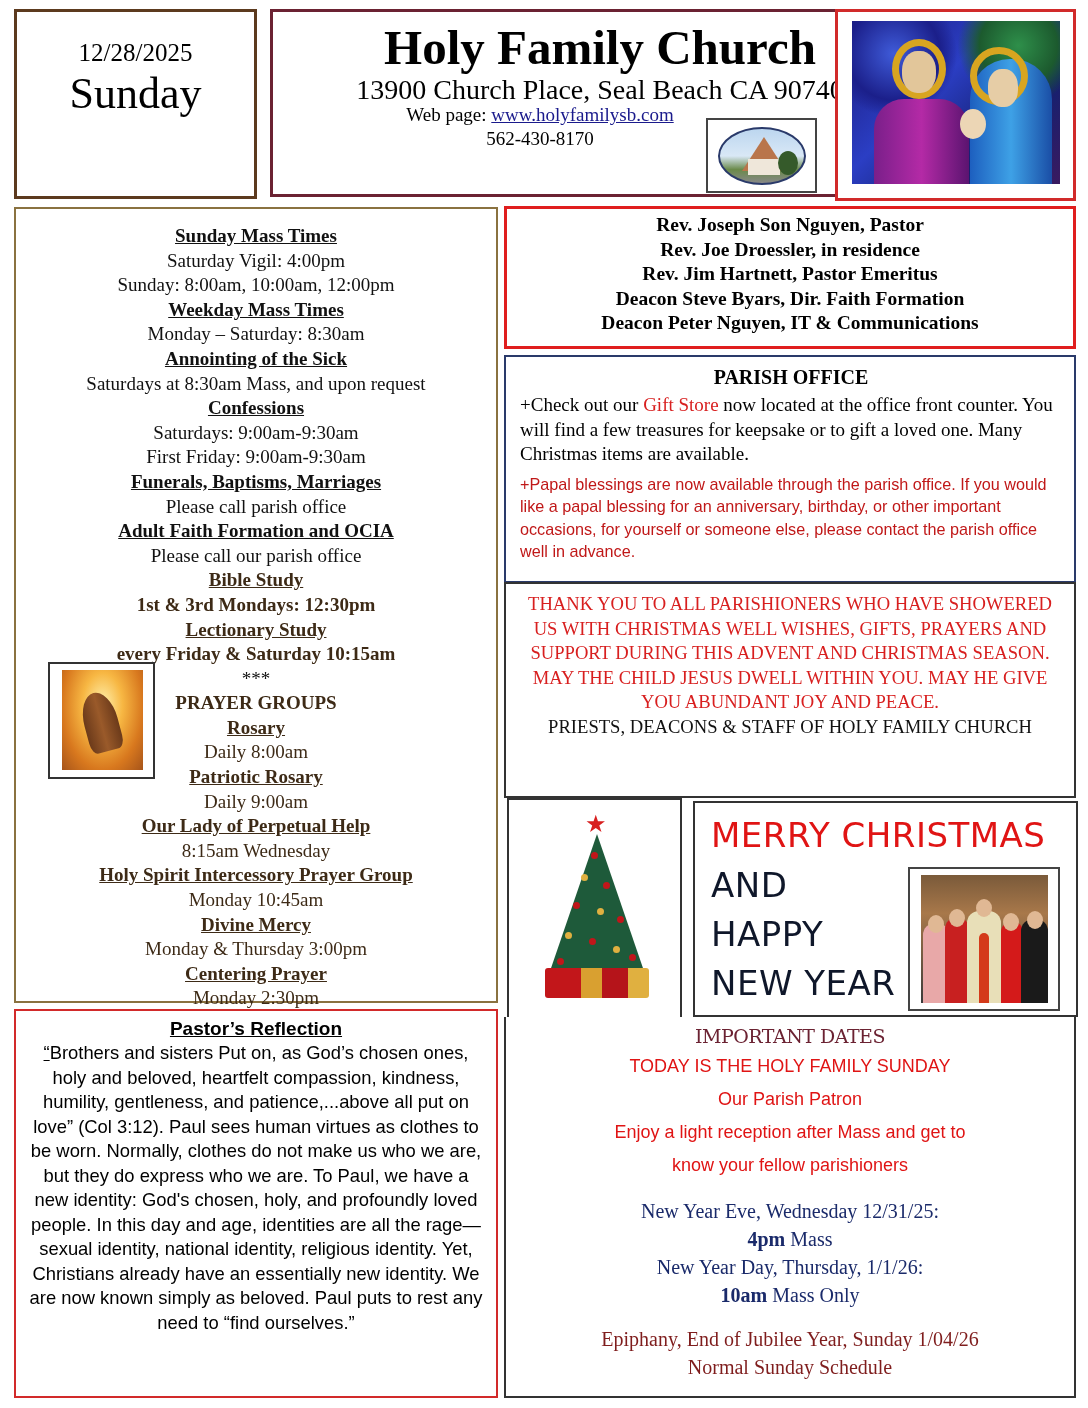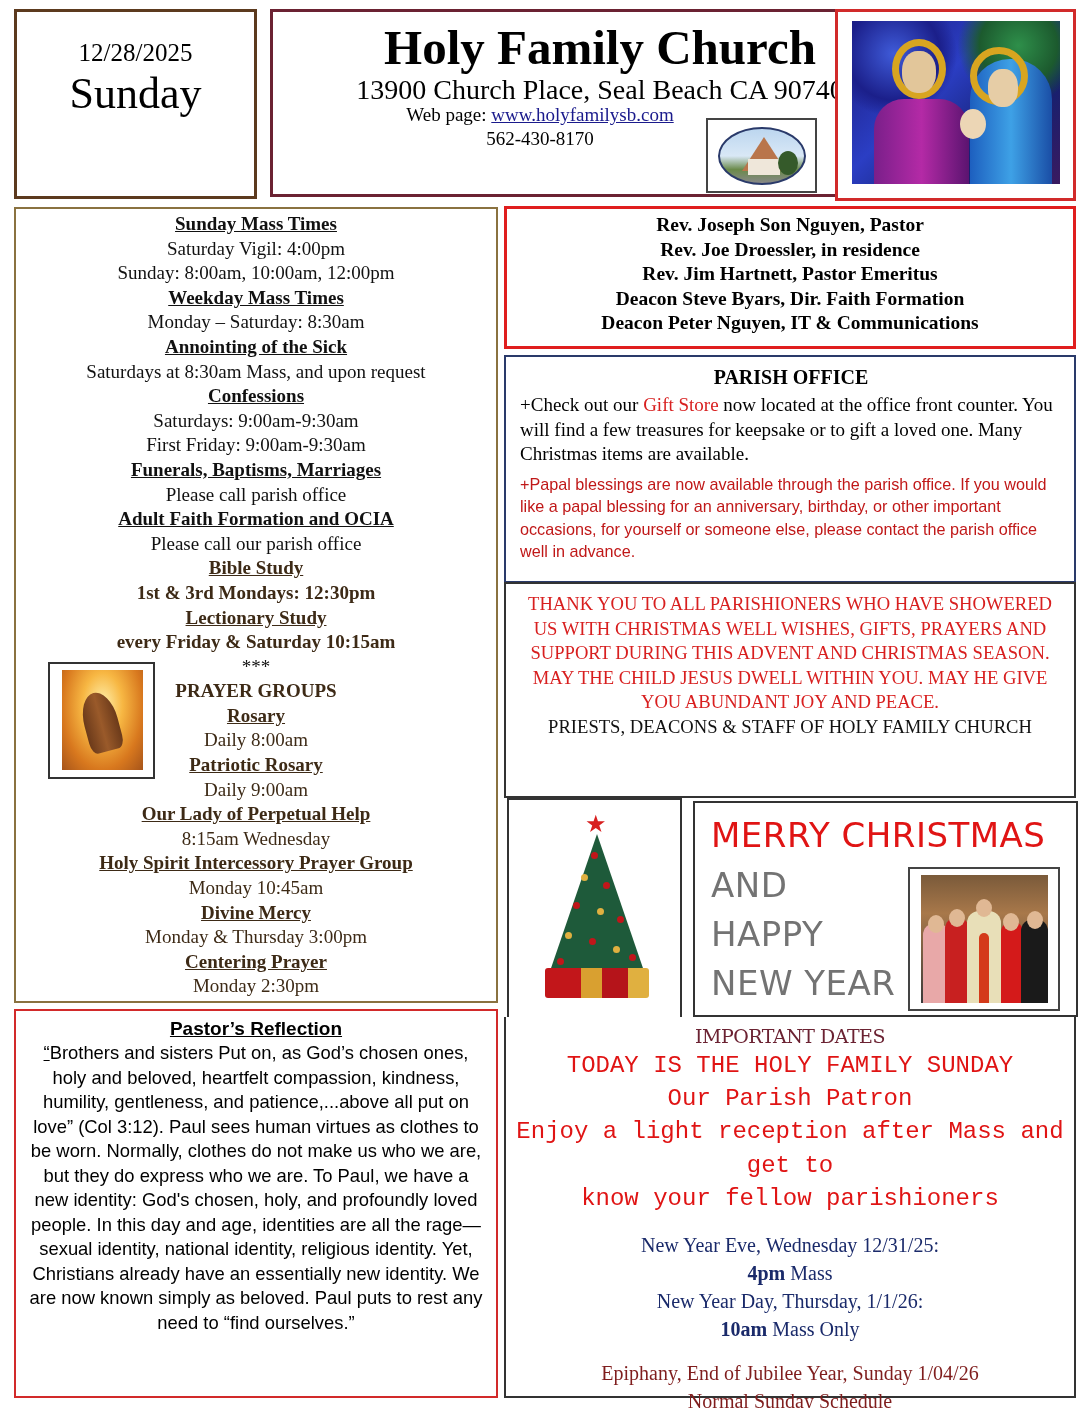--- a/index.html
+++ b/index.html
@@ -29,21 +29,21 @@
                 linear-gradient(135deg, #1a1a7a, #2b3ec4 40%, #142070 70%, #3a1a60); }
   #glass .halo1 { position: absolute; left: 40px; top: 18px; width: 54px; height: 60px; border-radius: 50%; border: 7px solid #d8a520; }
   #glass .face1 { position: absolute; left: 50px; top: 30px; width: 34px; height: 42px; border-radius: 45%; background: #e2c69a; }
   #glass .robe1 { position: absolute; left: 22px; top: 78px; width: 95px; height: 90px; border-radius: 30px 30px 0 0; background: linear-gradient(90deg, #7a1f8a, #b42aa6, #5b1470); }
   #glass .halo2 { position: absolute; left: 118px; top: 26px; width: 58px; height: 58px; border-radius: 50%; border: 7px solid #d8a520; }
   #glass .veil { position: absolute; left: 118px; top: 38px; width: 82px; height: 130px; border-radius: 40px 40px 0 0; background: linear-gradient(90deg, #1d5fbf, #3ea1e6, #1a4ea6); }
   #glass .face2 { position: absolute; left: 136px; top: 48px; width: 30px; height: 38px; border-radius: 45%; background: #e6cda6; }
   #glass .child { position: absolute; left: 108px; top: 88px; width: 26px; height: 30px; border-radius: 50%; background: #ecd6b5; }
 
   
-  #schedule-box { left: 14px; top: 207px; width: 484px; height: 796px; border: 2px solid #8a7240; padding-top: 3px; }
+  #schedule-box { left: 14px; top: 207px; width: 484px; height: 796px; border: 2px solid #8a7240; padding-top: 15px; }
   .sched-line { font-size: 19px; line-height: 24.6px; color: #111; }
   .sched-head { font-size: 19px; line-height: 24.6px; font-weight: bold; text-decoration: underline; }
   .sched-head.black { color: #111; }
   .sched-head.brown { color: #3d2a16; }
   .sched-line.brown-bold { font-weight: bold; color: #3d2a16; }
   .sched-line.brown { color: #3d2a16; }
   #praying-hands { position: absolute; left: 32px; top: 453px; width: 107px; height: 117px; border: 2px solid #333; background: #fff; }
   #praying-hands .img { position: absolute; left: 12px; top: 6px; width: 81px; height: 100px;
     background: radial-gradient(ellipse at 50% 35%, #fff2b0 0, #f7b743 35%, #d8781e 70%, #a6541a 100%); }
   #praying-hands .hands { position: absolute; left: 22px; top: 22px; width: 34px; height: 60px; border-radius: 50% 50% 20% 20%; background: linear-gradient(90deg, #6b3a1a, #9a5a2a, #6b3a1a); transform: rotate(-15deg); }
@@ -70,30 +70,30 @@
   #tree-box { left: 507px; top: 798px; width: 175px; height: 224px; border: 2px solid #333; }
   #tree { position: absolute; left: 30px; top: 12px; width: 115px; height: 190px; }
   #tree .star { position: absolute; left: 46px; top: 0; color: #d81f1f; font-size: 24px; line-height: 24px; }
   #tree .cone { position: absolute; left: 10px; top: 22px; width: 0; height: 0; border-left: 48px solid transparent; border-right: 48px solid transparent; border-bottom: 140px solid #1e5a3a; }
   #tree .orn { position: absolute; width: 7px; height: 7px; border-radius: 50%; }
   #tree .gifts { position: absolute; left: 6px; top: 156px; width: 104px; height: 30px; background: linear-gradient(90deg, #c2161a 0, #c2161a 35%, #d9a030 35%, #d9a030 55%, #b5141a 55%, #b5141a 80%, #e0b040 80%); border-radius: 3px; }
 
   #greeting-box { left: 693px; top: 801px; width: 385px; height: 216px; border: 2px solid #333; }
   #greeting-box .g { position: absolute; left: 16px; font-family: "DejaVu Sans", sans-serif; font-size: 34px; line-height: 40px; letter-spacing: 0.5px; }
   #greeting-box .red { color: #e01414; }
-  #greeting-box .green { color: #737373; }
+  #greeting-box .green { color: #0f172a; }
   #group-photo { position: absolute; left: 213px; top: 64px; width: 152px; height: 144px; border: 2px solid #444; background: #fff; }
   #group-photo .img { position: absolute; left: 11px; top: 6px; width: 127px; height: 128px; overflow: hidden;
     background: linear-gradient(180deg, #7a5a3a 0, #a8784a 30%, #3a3a3a 100%); }
   #group-photo .p { position: absolute; bottom: 0; border-radius: 12px 12px 0 0; }
   #group-photo .h { position: absolute; width: 16px; height: 18px; border-radius: 50%; background: #e0b894; }
 
   #dates-box { left: 504px; top: 1017px; width: 572px; height: 381px; border: 2px solid #333; border-top: none; padding-top: 6px; }
   #dates-box .dhead { font-family: "DejaVu Serif", serif; font-size: 19px; line-height: 26px; color: #6b2232; letter-spacing: -0.5px; }
-  #dates-box .dred { font-family: Liberation Mono, monospace; font-size: 24px; line-height: 34px; color: #e01414; }
+  #dates-box .dred { font-family: Liberation Sans, sans-serif; font-size: 18px; line-height: 34px; color: #e01414; }
   #dates-box .dblue { font-size: 20px; line-height: 28px; color: #1a2a6a; }
   #dates-box .dgreen { font-size: 20px; line-height: 28px; color: #7f1d1d; }
 </style>
 </head>
 <body>
 
 <div id="date-box" class="box center">
   <div class="date">12/28/2025</div>
   <div class="title">Sunday</div>
 </div>

